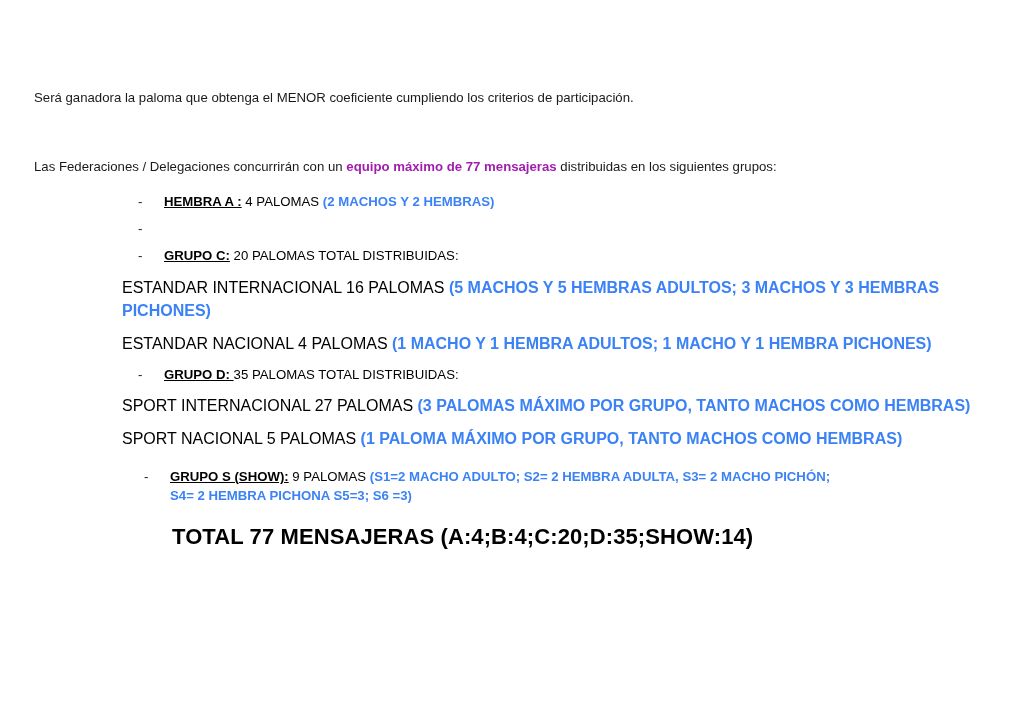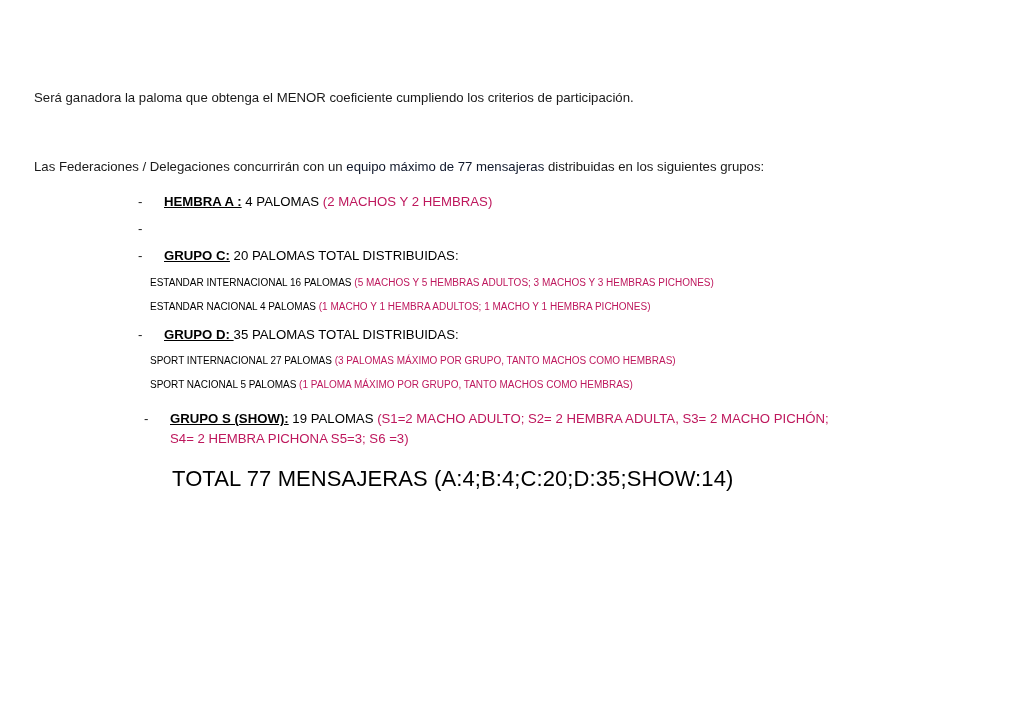--- a/index.html
+++ b/index.html
@@ -32,22 +32,22 @@
     margin: 0;
     color: #1a1a1a;
   }
   .para-intro {
     margin-bottom: 50px;
   }
   .para-teams {
     margin-bottom: 16px;
   }
   .bold {
-    font-weight: normal;
-    color: #0f172a;
+    font-weight: bold;
+    color: #a21caf;
   }
   .list {
     margin: 0;
     padding: 0;
     list-style: none;
   }
   .row {
     display: flex;
     align-items: baseline;
     margin-bottom: 10px;
@@ -60,38 +60,38 @@
     box-sizing: content-box;
     font-size: 13.2px;
     color: #1a1a1a;
   }
   .row-text {
     font-size: 13.2px;
     line-height: 1.45;
     color: #1a1a1a;
   }
   .sub-row {
-    margin-left: 116px;
+    margin-left: 88px;
     margin-bottom: 10px;
-    font-size: 10px;
+    font-size: 16px;
     line-height: 1.45;
     color: #1a1a1a;
   }
   .grp-label {
     font-weight: bold;
     text-decoration: underline;
     color: #000;
   }
   .amount {
     font-weight: normal;
     color: #000;
   }
   .detail {
-    font-weight: normal;
-    color: #be185d;
+    font-weight: bold;
+    color: #3b82f6;
   }
   .show-row {
     display: flex;
     align-items: baseline;
     margin-top: 16px;
   }
   .show-dash {
     padding-left: 110px;
     width: 26px;
     flex: 0 0 26px;
@@ -103,21 +103,21 @@
     line-height: 1.5;
     color: #1a1a1a;
   }
   .show-second {
     display: block;
   }
   .total-line {
     margin-top: 18px;
     margin-left: 138px;
     font-size: 22px;
-    font-weight: normal;
+    font-weight: bold;
     color: #000;
     letter-spacing: 0.1px;
   }
 </style>
 </head>
 <body>
 
 <div class="page">
   <div class="doc-body">
 
@@ -156,21 +156,21 @@
           <span class="row-dash">-</span>
           <span class="row-text"><span class="grp-label">GRUPO D: </span><span class="amount">35 PALOMAS TOTAL DISTRIBUIDAS:</span></span>
         </div>
         <div class="sub-row"><span class="amount">SPORT INTERNACIONAL 27 PALOMAS</span><span class="detail"> (3 PALOMAS MÁXIMO POR GRUPO, TANTO MACHOS COMO HEMBRAS)</span></div>
         <div class="sub-row"><span class="amount">SPORT NACIONAL 5 PALOMAS</span><span class="detail"> (1 PALOMA MÁXIMO POR GRUPO, TANTO MACHOS COMO HEMBRAS)</span></div>
       </li>
 
       <li>
         <div class="show-row">
           <span class="show-dash">-</span>
-          <span class="show-text"><span class="grp-label">GRUPO S (SHOW):</span><span class="amount"> 19 PALOMAS</span><span class="detail">  (S1=2 MACHO ADULTO; S2= 2 HEMBRA ADULTA, S3= 2 MACHO PICHÓN;</span><span class="detail show-second">S4= 2 HEMBRA PICHONA S5=3; S6 =3)</span></span>
+          <span class="show-text"><span class="grp-label">GRUPO S (SHOW):</span><span class="amount"> 9 PALOMAS</span><span class="detail">  (S1=2 MACHO ADULTO; S2= 2 HEMBRA ADULTA, S3= 2 MACHO PICHÓN;</span><span class="detail show-second">S4= 2 HEMBRA PICHONA S5=3; S6 =3)</span></span>
         </div>
       </li>
 
     </ul>
 
     <div class="total-line">TOTAL 77 MENSAJERAS (A:4;B:4;C:20;D:35;SHOW:14)</div>
 
   </div>
 </div>
 

